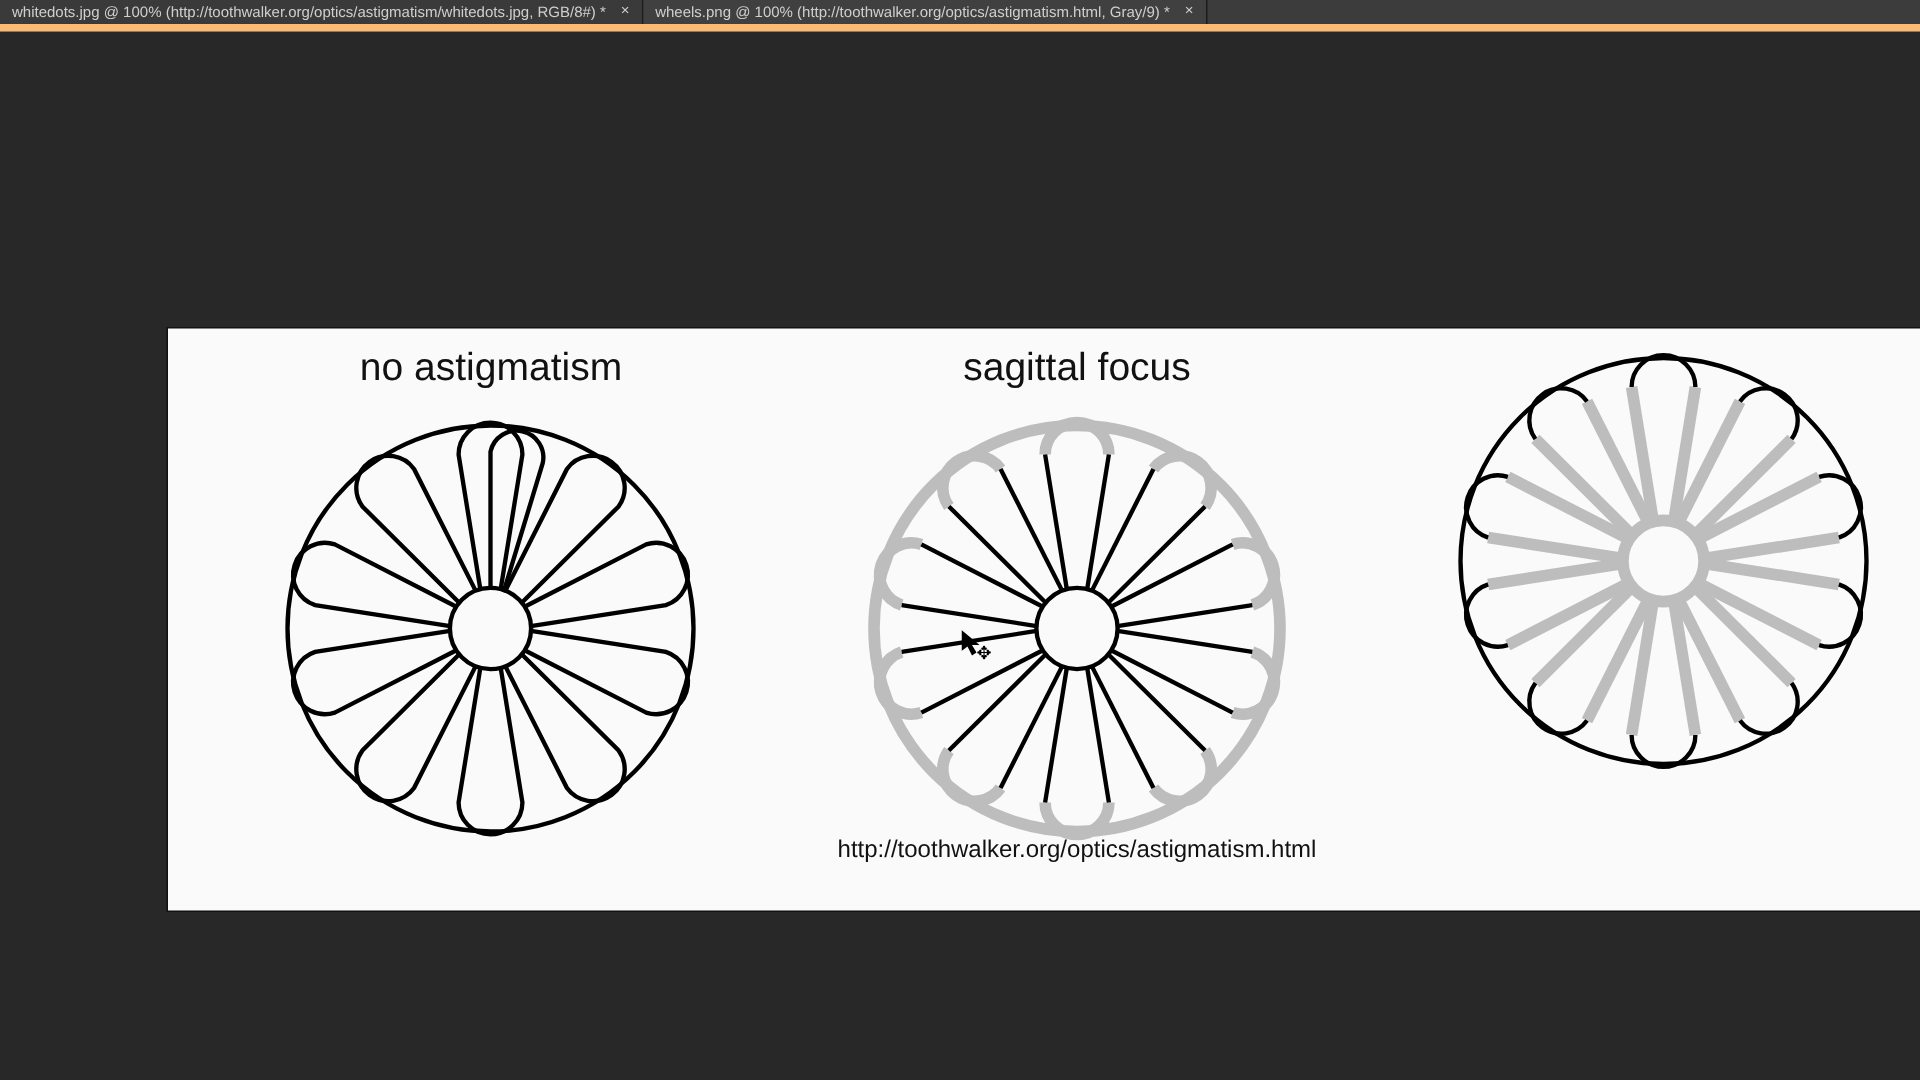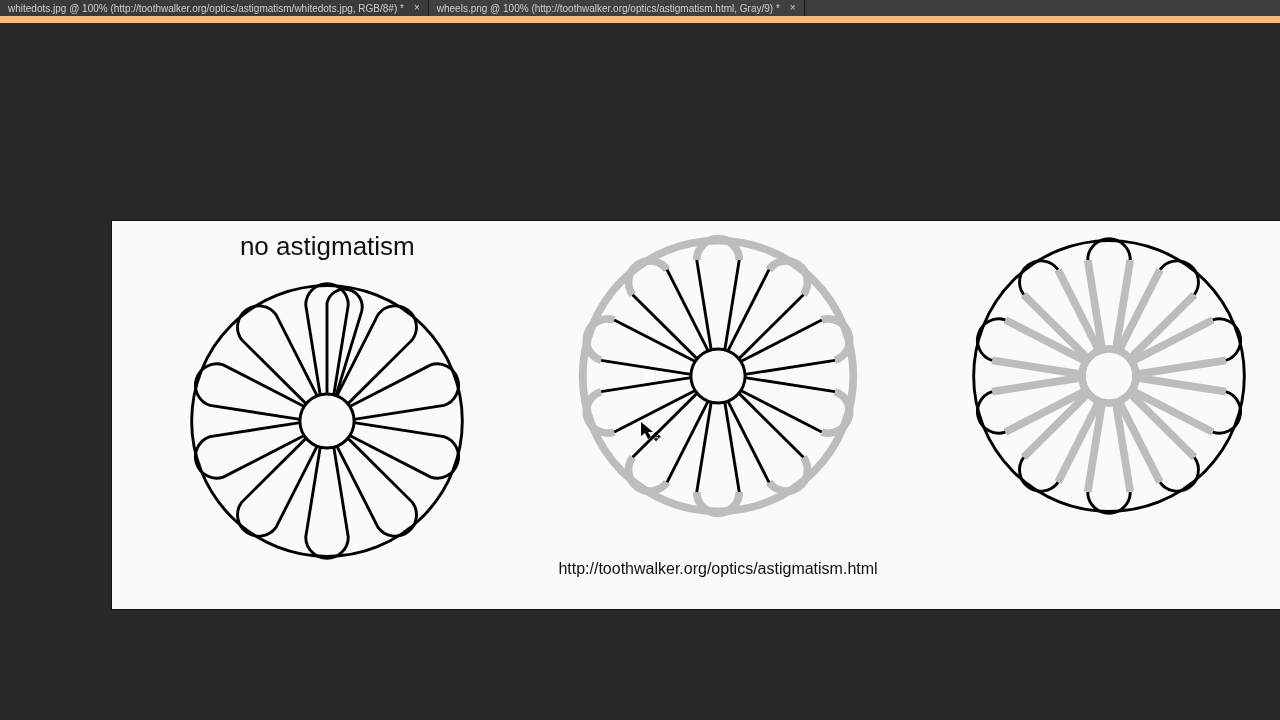--- a/index.html
+++ b/index.html
@@ -10,21 +10,21 @@
     background: #282828;
     font-family: Arial, Helvetica, sans-serif;
     overflow: hidden;
   }
 
   
   .tab-bar {
     display: flex;
     height: 16px;
     background: #3c3c3c;
-    border-bottom: 7px solid #fdba74;
+    border-bottom: 5px solid #fdba74;
     font-size: 10px;
     color: #cfcfcf;
     user-select: none;
   }
   .tab {
     display: flex;
     align-items: center;
     padding: 0 6px 0 8px;
     border-right: 1px solid #1b1b1b;
     gap: 8px;
@@ -141,20 +141,21 @@
               <use href="#spk" transform="rotate(216)"></use>
               <use href="#spk" transform="rotate(252)"></use>
               <use href="#spk" transform="rotate(288)"></use>
               <use href="#spk" transform="rotate(324)"></use>
             </g>
           </g>
         </svg>
       </div>
 
       <div class="wheel-col">
+        <div class="wheel-title">sagittal focus</div>
         <svg class="wheel-svg" width="290" height="290" viewBox="0 0 300 300">
           <g transform="translate(150,150)" fill="none">
 
             <circle r="140" stroke="#bdbdbd" stroke-width="8"></circle>
 
             <circle r="28" stroke="#000" stroke-width="3"></circle>
 
             <g id="spk2">
 
               <path d="M -22 -120 A 18 18 0 0 1 22 -120" stroke="#bdbdbd" stroke-width="8"></path>

